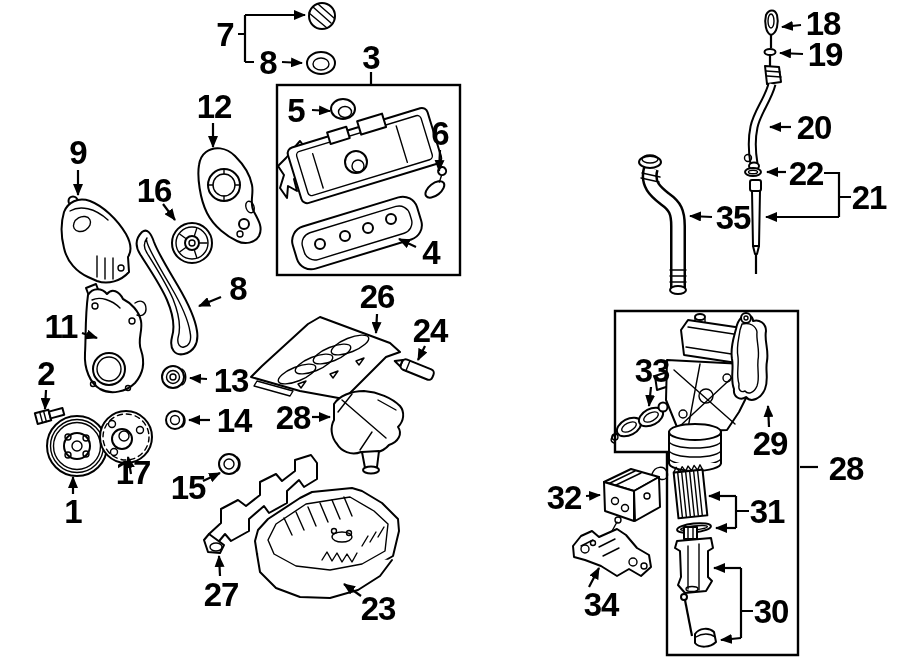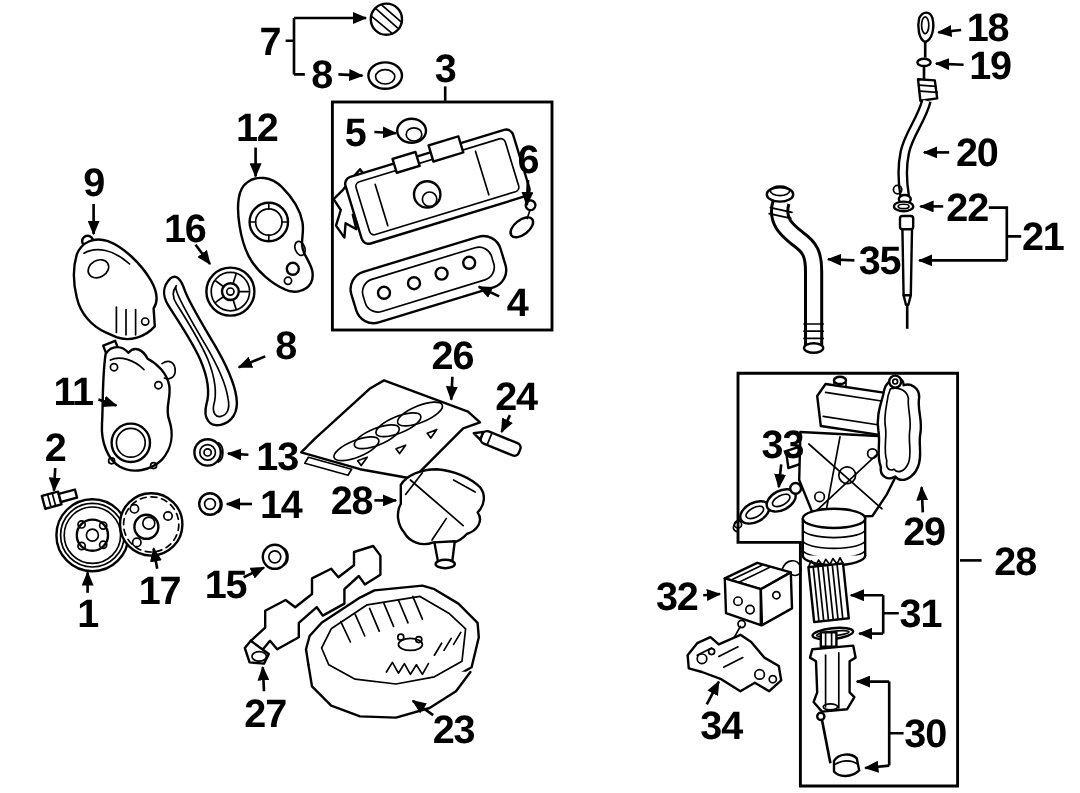--- a/index.html
+++ b/index.html
@@ -418,21 +418,21 @@
   <div class="co" style="left:225px;top:34px">7</div>
   <div class="co" style="left:268px;top:62px">8</div>
   <div class="co" style="left:78px;top:152px">9</div>
   <div class="co" style="left:214px;top:106px">12</div>
   <div class="co" style="left:61px;top:326px">11</div>
   <div class="co" style="left:238px;top:288px">8</div>
   <div class="co" style="left:231px;top:380px">13</div>
   <div class="co" style="left:234px;top:420px">14</div>
   <div class="co" style="left:188px;top:487px">15</div>
   <div class="co" style="left:154px;top:190px">16</div>
-  <div class="co" style="left:133px;top:492px">17</div>
+  <div class="co" style="left:133px;top:472px">17</div>
   <div class="co" style="left:823px;top:23px">18</div>
   <div class="co" style="left:825px;top:54px">19</div>
   <div class="co" style="left:814px;top:127px">20</div>
   <div class="co" style="left:869px;top:197px">21</div>
   <div class="co" style="left:806px;top:173px">22</div>
   <div class="co" style="left:378px;top:608px">23</div>
   <div class="co" style="left:430px;top:330px">24</div>
   <div class="co" style="left:293px;top:417px">28</div>
   <div class="co" style="left:377px;top:296px">26</div>
   <div class="co" style="left:221px;top:594px">27</div>

